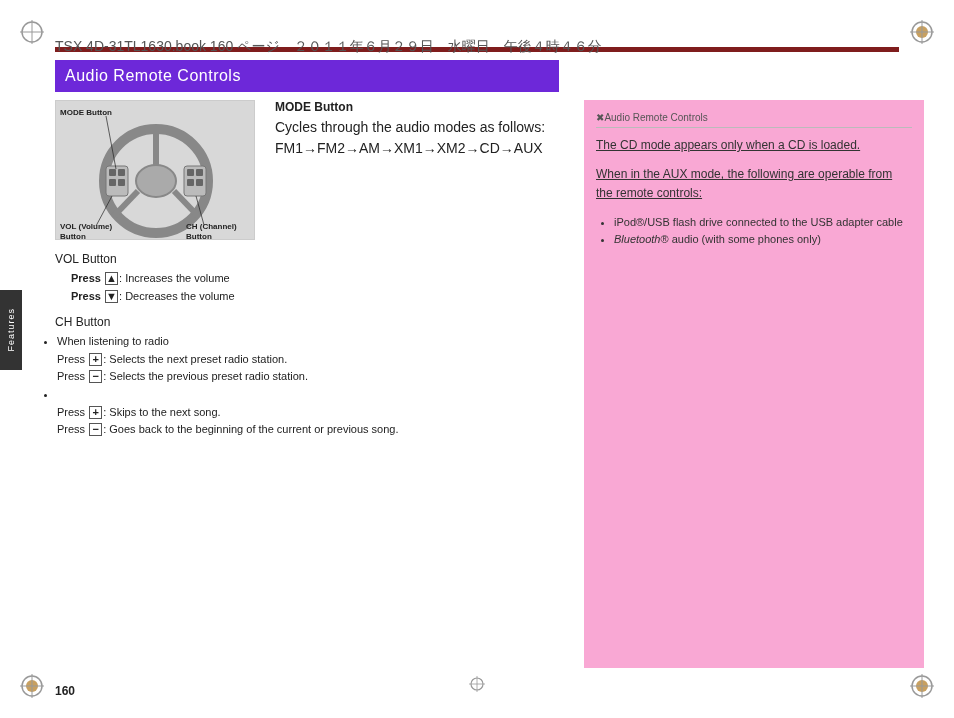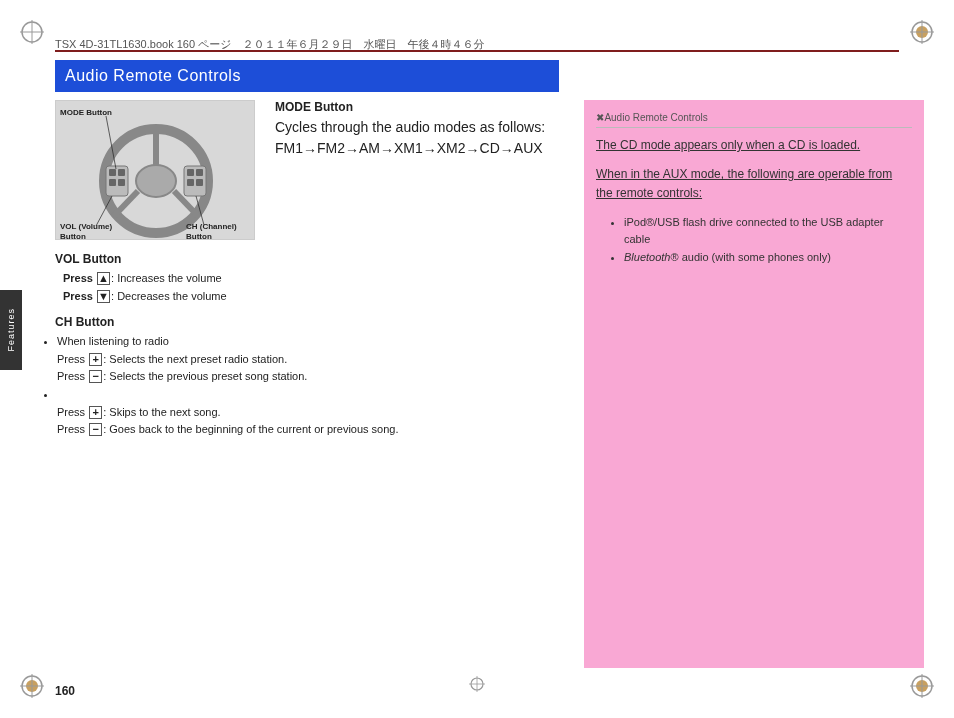--- a/index.html
+++ b/index.html
@@ -29,34 +29,34 @@
     .corner-br { bottom: 18px; right: 18px; }
 
     
     .top-bar {
       position: absolute;
       top: 38px;
       left: 55px;
       right: 55px;
       height: 14px;
       display: flex;
-      align-items: center;
-      font-size: 11px;
+      align-items: flex-start;
+      font-size: 14px;
       color: #555;
-      border-bottom: 2px solid #7f1d1d;
+      border-bottom: 5px solid #7f1d1d;
     }
 
     
     .title-banner {
       position: absolute;
       top: 60px;
       left: 55px;
       right: 395px;
       height: 32px;
-      background: #1d4ed8;
+      background: #6d28d9;
       display: flex;
       align-items: center;
       padding-left: 10px;
     }
     .title-banner h1 {
       color: #fff;
       font-size: 16px;
       font-weight: normal;
       letter-spacing: 0.5px;
     }
@@ -127,39 +127,39 @@
       font-size: 14px;
       line-height: 1.5;
     }
 
     
     .section {
       margin-top: 10px;
     }
     .section-title {
       font-size: 12px;
-      font-weight: bold;
+      font-weight: normal;
       margin-bottom: 4px;
     }
     .section p {
       font-size: 11px;
       line-height: 1.6;
     }
     .section ul {
       margin-left: 2px;
     }
     .section ul li {
       font-size: 11px;
       line-height: 1.6;
     }
 
     .press-text {
       font-size: 11px;
       line-height: 1.6;
-      margin-left: 8px;
+      margin-left: 16px;
     }
     .press-text .kw {
       font-weight: bold;
     }
 
     .btn-box {
       display: inline-block;
       border: 1px solid #555;
       width: 13px;
       height: 13px;
@@ -191,21 +191,21 @@
 
     .right-panel p {
       font-size: 12px;
       line-height: 1.6;
       margin-bottom: 10px;
       color: #333;
       text-decoration: underline;
     }
 
     .right-panel ul {
-      margin-left: 28px;
+      margin-left: 18px;
     }
     .right-panel ul li {
       font-size: 11px;
       line-height: 1.6;
       color: #333;
     }
 
     
     .page-number {
       position: absolute;
@@ -331,21 +331,21 @@
       <span class="kw">Press </span><span class="btn-box">▼</span><span>: Decreases the volume</span>
     </p>
   </div>
 
   <div class="section">
     <div class="section-title">CH Button</div>
     <ul>
       <li>
         <span>When listening to radio</span><br>
         <span class="kw">Press </span><span class="btn-box">+</span><span>: Selects the next preset radio station.</span><br>
-        <span class="kw">Press </span><span class="btn-box">−</span><span>: Selects the previous preset song station.</span>
+        <span class="kw">Press </span><span class="btn-box">−</span><span>: Selects the previous preset radio station.</span>
       </li>
       <li>
         <br>
         <span class="kw">Press </span><span class="btn-box">+</span><span>: Skips to the next song.</span><br>
         <span class="kw">Press </span><span class="btn-box">−</span><span>: Goes back to the beginning of the current or previous song.</span>
       </li>
     </ul>
   </div>
 
 </div>

